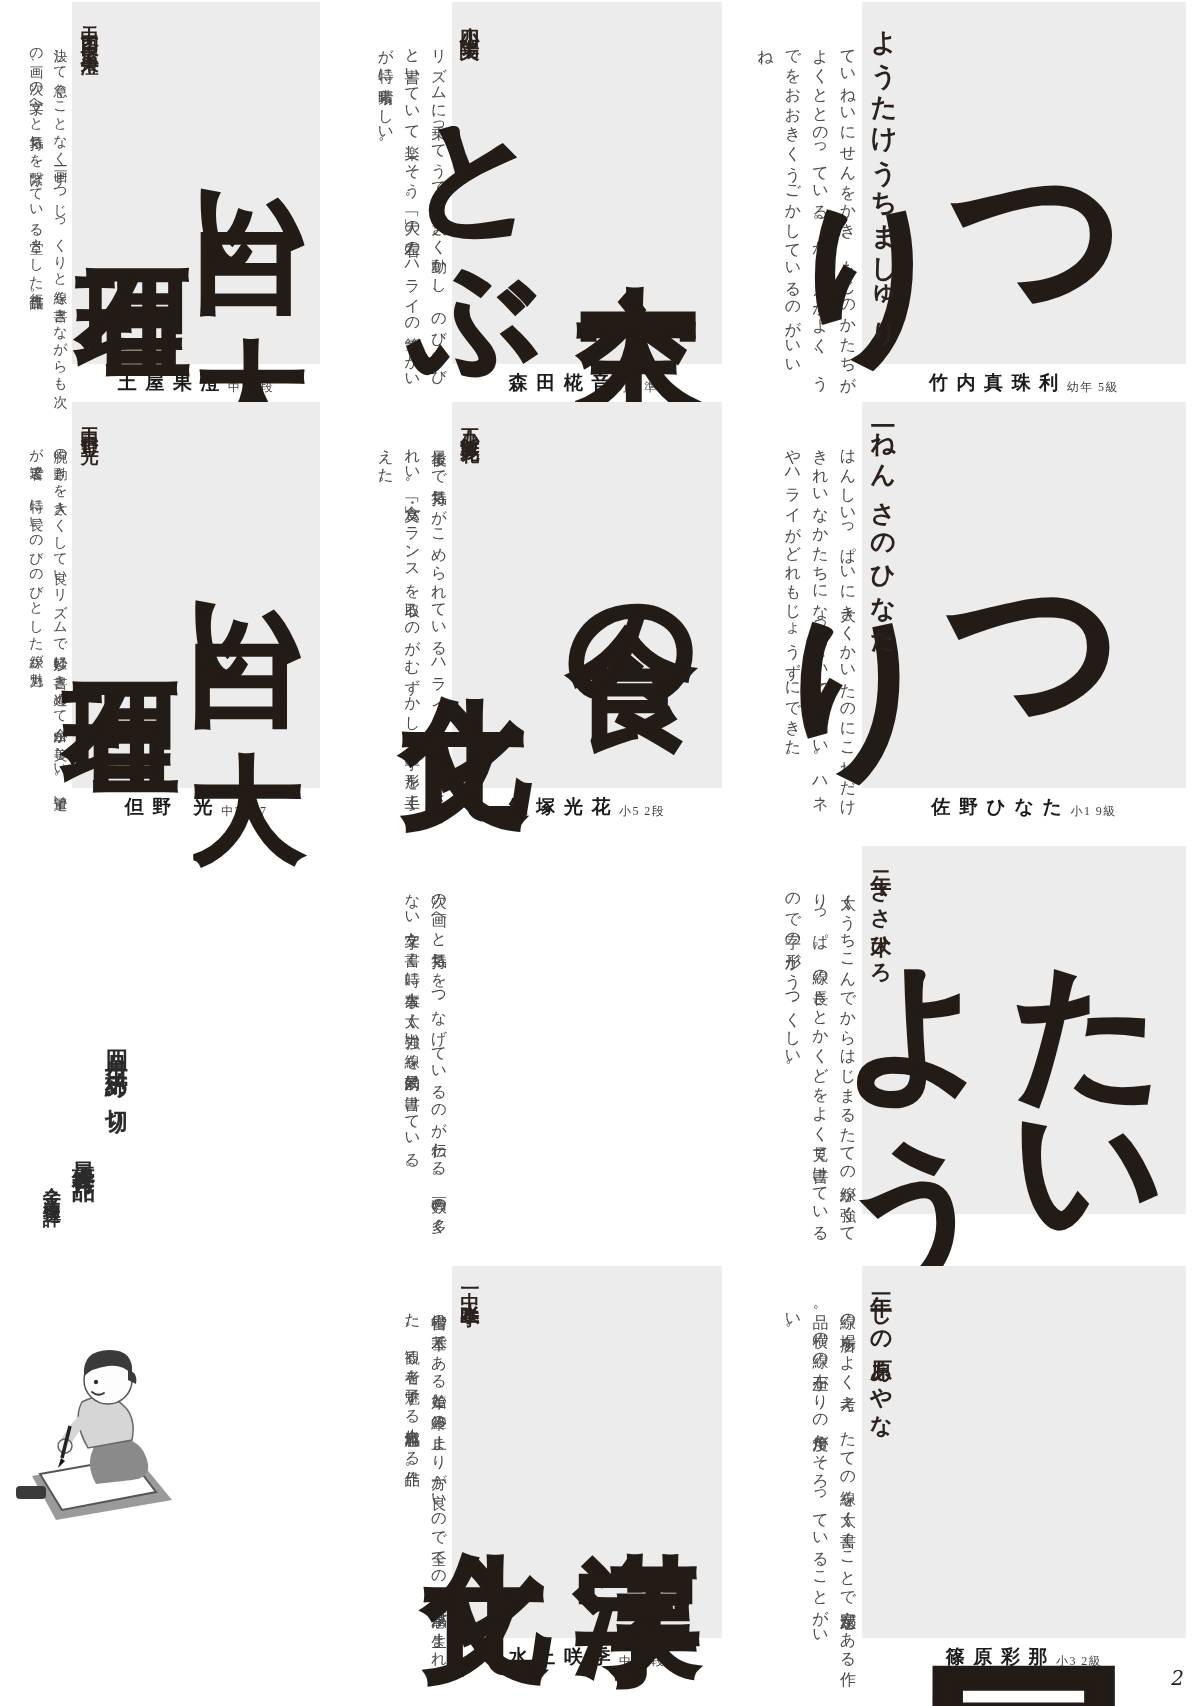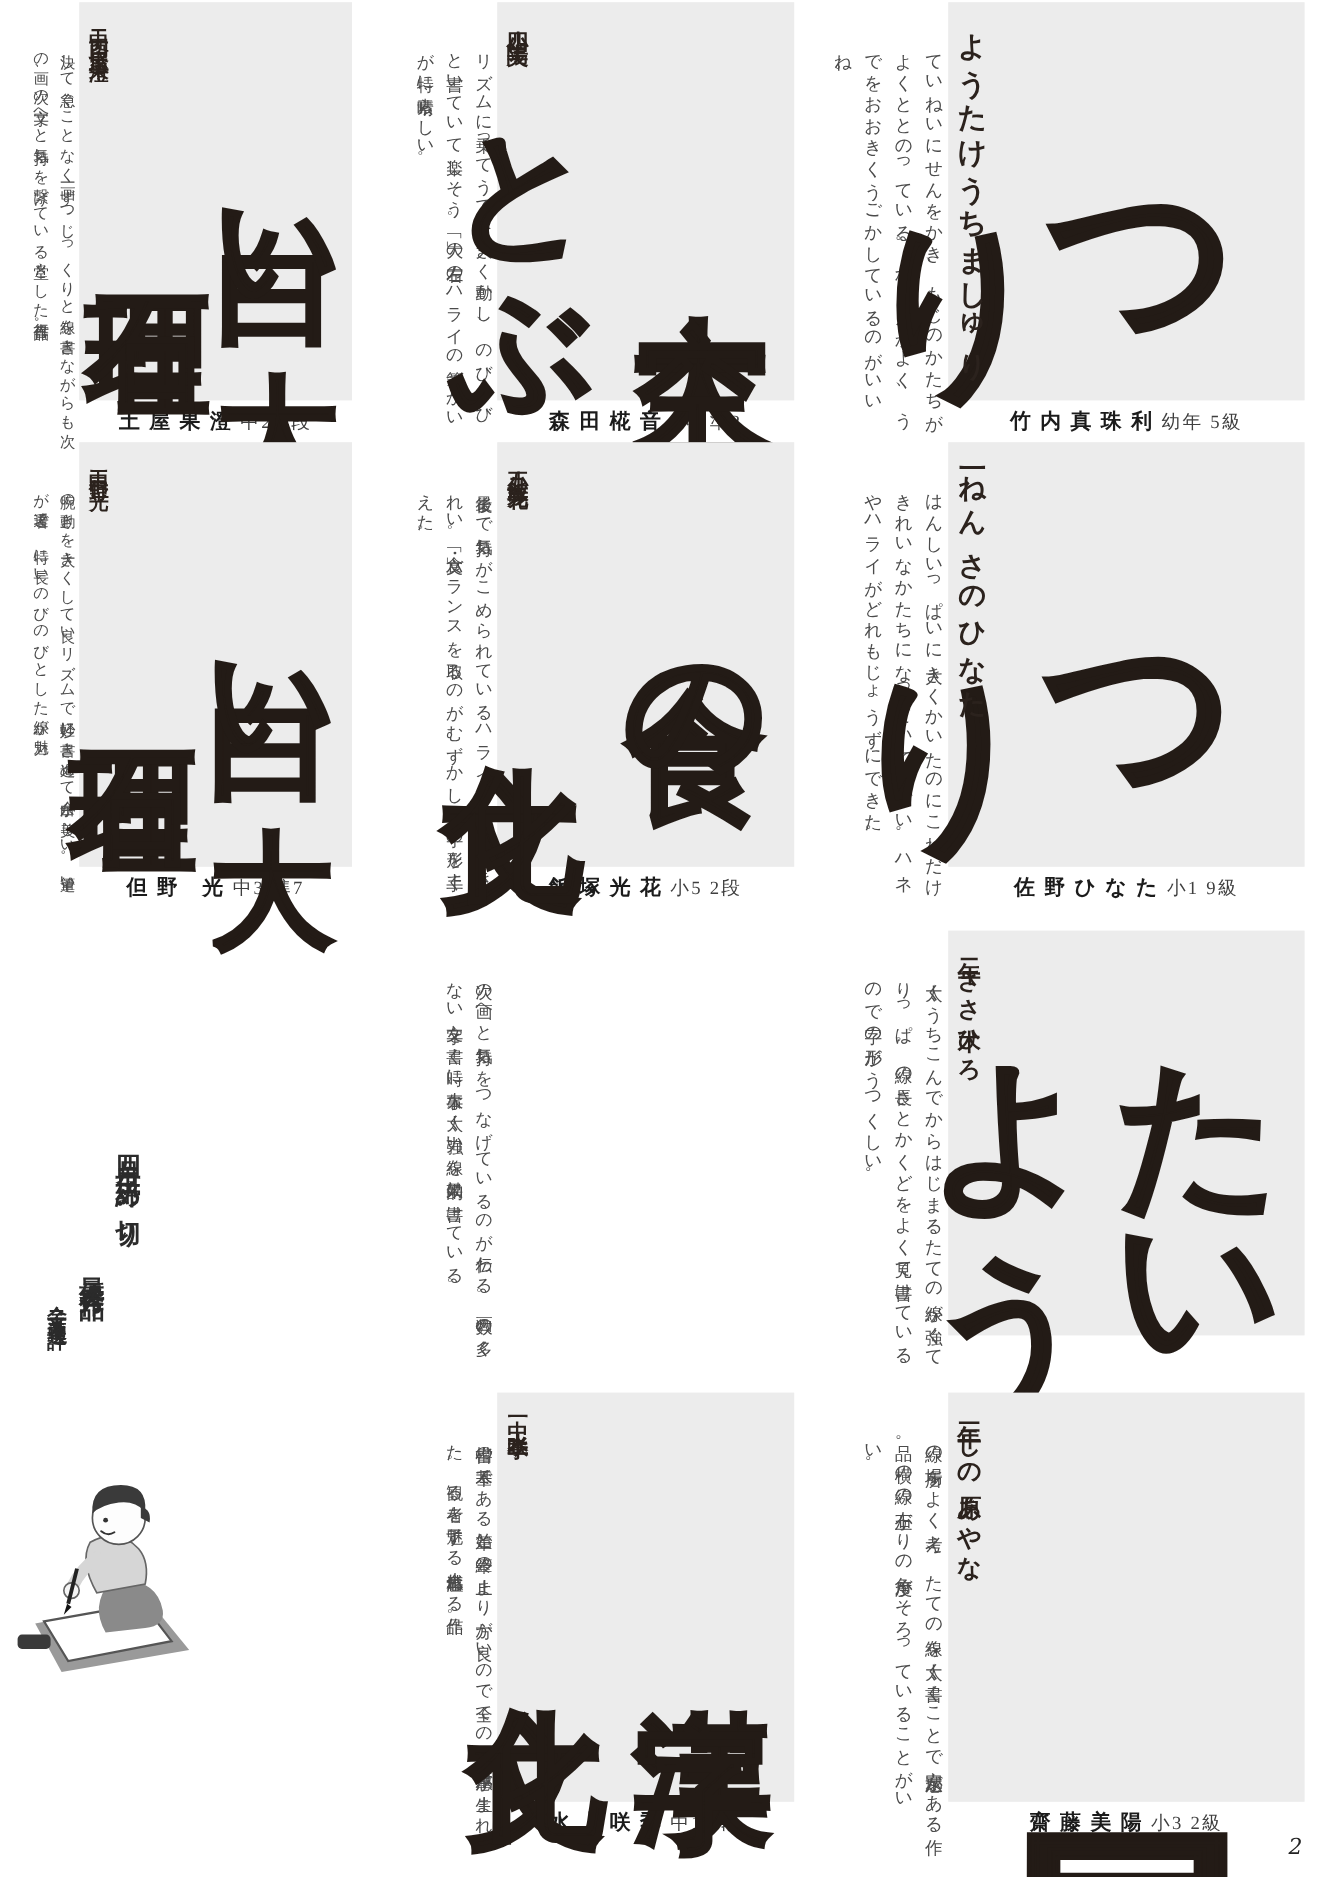--- a/index.html
+++ b/index.html
@@ -35,28 +35,28 @@
     -webkit-text-stroke:3px #231b16;
   }
   .col { height:100%; text-align:center; line-height:1.05; }
   .sig {
     position:absolute; left:7px; top:10px; height:calc(100% - 18px);
     writing-mode:vertical-rl; text-orientation:mixed;
     font-size:19px; font-weight:600; line-height:1.1;
     letter-spacing:0.1em; color:#2b221d; white-space:pre-wrap;
   }
   .caption {
-    display:flex; justify-content:center; align-items:center;
+    display:flex; justify-content:center; align-items:flex-end;
     margin-top:6px; white-space:nowrap;
   }
   .cname {
     font-family:"Liberation Sans","DejaVu Sans",sans-serif;
     font-weight:bold; font-size:19px; letter-spacing:0.45em; color:#1b1b1b;
   }
-  .cgrade { font-size:17px; letter-spacing:0.12em; color:#3f3f3f; }
+  .cgrade { font-size:12px; letter-spacing:0.12em; color:#3f3f3f; }
 
   
   .c-left  { left:10px;  } .c-left  .commentary{ width:62px; font-size:14px; }
   .c-left  .artwork { width:248px; }
   .c-mid   { left:370px; } .c-mid   .commentary{ width:82px; }
   .c-mid   .artwork { width:270px; }
   .c-right { left:772px; } .c-right .commentary{ width:90px; font-size:16px; }
   .c-right .artwork { width:324px; }
 
   .r1 { top:2px;    } .r1 .artwork{ height:362px; } .r1 .commentary{ height:386px; }
@@ -216,21 +216,21 @@
 <div class="cell r4 c-right w8">
   <div class="commentary">線の場所をよく考え、たての線を太く書くことで安定感がある作品。横の線の右上がりの角度がそろっていることがいい。</div>
   <div class="awrap">
     <div class="artwork">
       <div class="big">
         <div class="col">星</div>
       </div>
       <div class="sig">三年 しの原あやな</div>
     </div>
     <div class="caption">
-      <span class="cname">齋藤美陽</span>
+      <span class="cname">篠原彩那</span>
       <span class="cgrade">小3 2級</span>
     </div>
   </div>
 </div>
 
 <div class="cell r4 c-mid w9">
   <div class="commentary">楷書の基本である始筆と終筆の止まり方が良いので全ての点画に重厚感が生まれた。観る者を魅了する生命感溢れる作品。</div>
   <div class="awrap">
     <div class="artwork">
       <div class="big">

